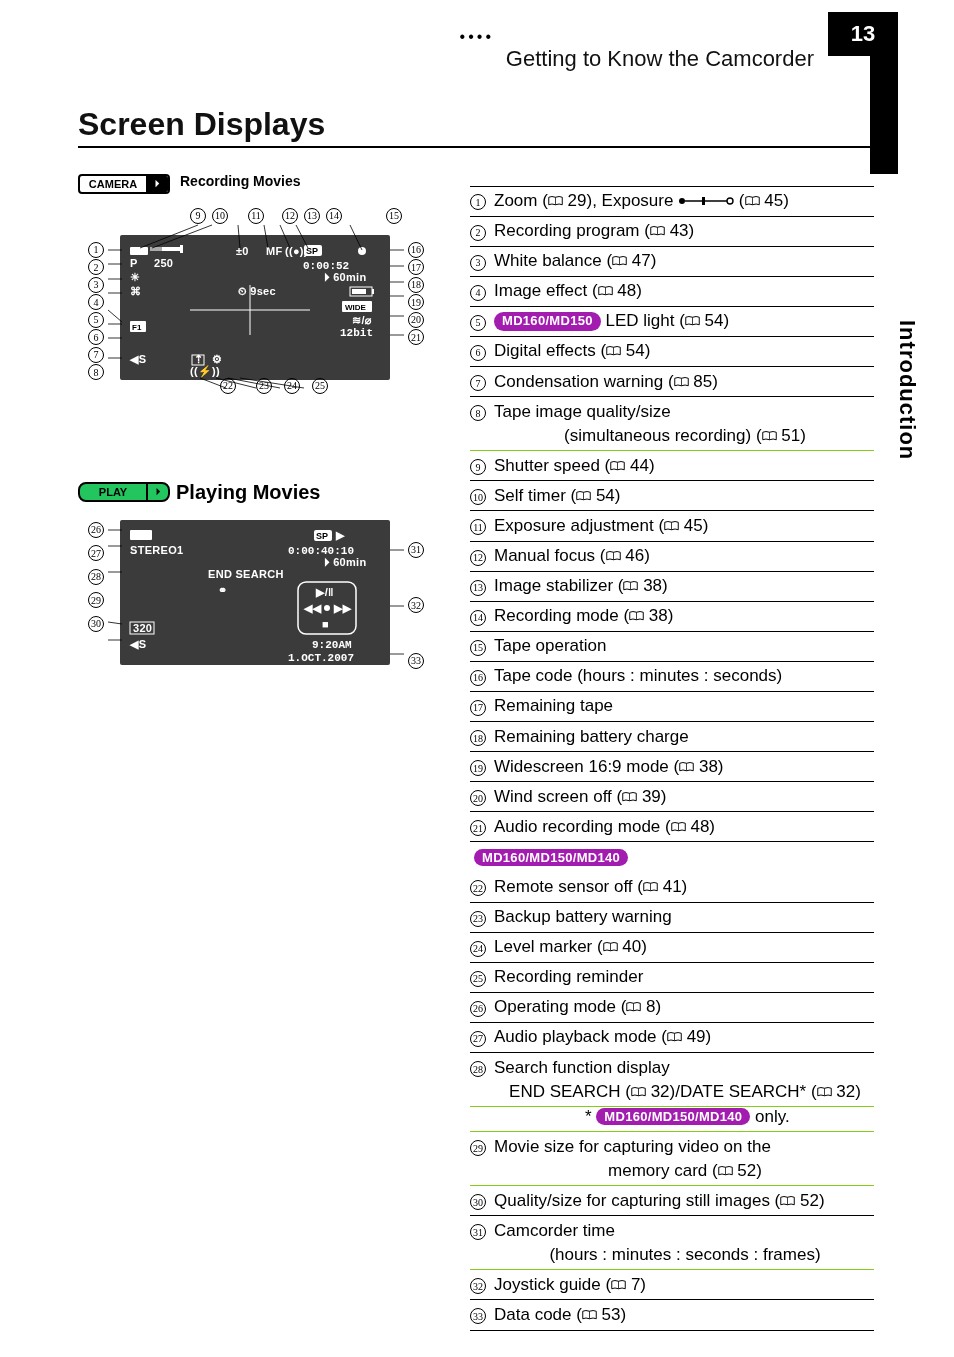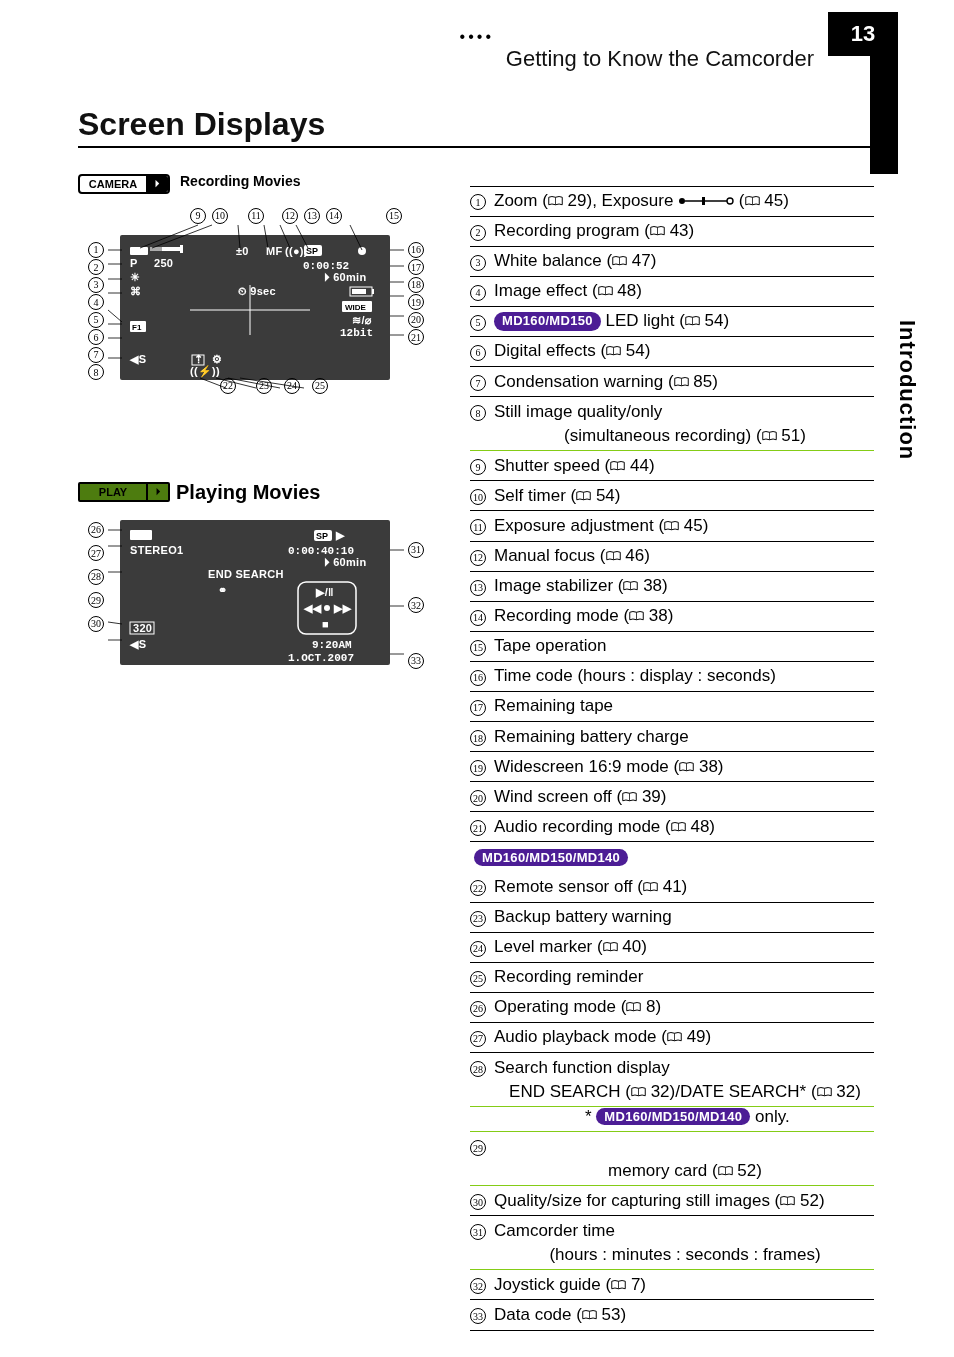--- a/index.html
+++ b/index.html
@@ -17,21 +17,21 @@
 
   
   .page-title { position: absolute; left: 78px; top: 106px; font-size: 32px; font-weight: 900; color: #111; }
   .title-rule { position: absolute; left: 78px; top: 146px; width: 792px; height: 2px; background: #000; }
 
   .camera-badge { position: absolute; left: 78px; top: 174px; width: 92px; height: 20px; border: 2px solid #000; border-radius: 4px; display:flex; align-items:center; }
   .camera-badge .left { flex:1; text-align:center; font-size:11px; font-weight:bold; }
   .camera-badge .right { width:22px; height:100%; background:#000; color:#fff; display:flex; align-items:center; justify-content:center; font-size:10px; border-top-right-radius:2px; border-bottom-right-radius:2px; }
   .rec-title { position: absolute; left: 180px; top: 173px; font-size: 14px; font-weight: 900; }
 
-  .play-badge { position: absolute; left: 78px; top: 482px; width: 92px; height: 20px; border: 2px solid #000; border-radius: 2px; display:flex; align-items:center; background:#4d7c0f; }
+  .play-badge { position: absolute; left: 78px; top: 482px; width: 92px; height: 20px; border: 2px solid #000; border-radius: 8px; display:flex; align-items:center; background:#22c55e; }
   .play-badge .left { flex:1; text-align:center; font-size:11px; font-weight:bold; }
   .play-badge .right { width:22px; height:100%; border-left:2px solid #000; display:flex; align-items:center; justify-content:center; font-size:10px; }
   .play-title { position: absolute; left: 176px; top: 481px; font-size: 20px; font-weight: 900; }
 
   
   .screen1 { position: absolute; left: 120px; top: 235px; width: 270px; height: 145px; background: #3b3b3b; border-radius: 2px; }
   .screen2 { position: absolute; left: 120px; top: 520px; width: 270px; height: 145px; background: #3b3b3b; border-radius: 2px; }
   .osd { font-family: "Arial Narrow", Arial, sans-serif; font-size: 11px; fill: #fff; color: #fff; letter-spacing: 0.3px; font-weight: bold; }
   .osd-mono { font-family: "Courier New", monospace; font-size: 11px; fill: #fff; color:#fff; font-weight:bold; }
 
@@ -44,21 +44,21 @@
   .rightcol .row { display:flex; align-items:flex-start; gap:6px; padding: 3.5px 0; border-bottom: 1px solid #000; font-size: 17px; line-height: 1.3; }
   .rightcol .row.noborder { border-bottom:none; }
   .rightcol .row .num { flex:0 0 18px; }
   .rightcol .row .content { flex:1; }
   .sub { padding-left: 26px; font-size: 17px; padding-bottom: 4px; }
   .sub.bordered { border-bottom:1px solid #84cc16;text-align:center; }
   .book { display:inline-block; width:15px; height:12px; position:relative; top:1px; }
   .book svg { width:15px; height:12px; display:block; }
   .slider-icon { display:inline-block; vertical-align:middle; }
 
-  .pill { display:inline-block; background:#4c1d95; color:#fff; border-radius:10px; padding:1px 8px; font-size:13px; font-weight:bold; letter-spacing:0.3px; vertical-align:1px; }
+  .pill { display:inline-block; background:#a21caf; color:#fff; border-radius:10px; padding:1px 8px; font-size:13px; font-weight:bold; letter-spacing:0.3px; vertical-align:1px; }
 
   .hr-top { position:absolute; left:470px; top:186px; width:404px; height:1px; background:#000; }
 
   
   .co-row { position:absolute; font-size:14px; }
   .co-row .circle { margin: 0 2px; }
 
 </style>
 </head>
 <body>
@@ -286,21 +286,21 @@
     </div>
     <div class="row">
       <span class="num"><span class="circle">7</span></span>
       <span class="content">Condensation warning (<span class="book"><svg viewBox="0 0 20 14">
             <path d="M1 2 Q5 0 10 2 Q15 0 19 2 V12 Q15 10 10 12 Q5 10 1 12 Z" fill="none" stroke="#000" stroke-width="1.3"></path>
             <line x1="10" y1="2" x2="10" y2="12" stroke="#000" stroke-width="1"></line>
           </svg></span> 85)</span>
     </div>
     <div class="row noborder">
       <span class="num"><span class="circle">8</span></span>
-      <span class="content">Still image quality/only</span>
+      <span class="content">Tape image quality/size</span>
     </div>
     <div class="sub bordered">(simultaneous recording) (<span class="book"><svg viewBox="0 0 20 14">
           <path d="M1 2 Q5 0 10 2 Q15 0 19 2 V12 Q15 10 10 12 Q5 10 1 12 Z" fill="none" stroke="#000" stroke-width="1.3"></path>
           <line x1="10" y1="2" x2="10" y2="12" stroke="#000" stroke-width="1"></line>
         </svg></span> 51)</div>
     <div class="row">
       <span class="num"><span class="circle">9</span></span>
       <span class="content">Shutter speed (<span class="book"><svg viewBox="0 0 20 14">
             <path d="M1 2 Q5 0 10 2 Q15 0 19 2 V12 Q15 10 10 12 Q5 10 1 12 Z" fill="none" stroke="#000" stroke-width="1.3"></path>
             <line x1="10" y1="2" x2="10" y2="12" stroke="#000" stroke-width="1"></line>
@@ -340,21 +340,21 @@
             <path d="M1 2 Q5 0 10 2 Q15 0 19 2 V12 Q15 10 10 12 Q5 10 1 12 Z" fill="none" stroke="#000" stroke-width="1.3"></path>
             <line x1="10" y1="2" x2="10" y2="12" stroke="#000" stroke-width="1"></line>
           </svg></span> 38)</span>
     </div>
     <div class="row">
       <span class="num"><span class="circle">15</span></span>
       <span class="content">Tape operation</span>
     </div>
     <div class="row">
       <span class="num"><span class="circle">16</span></span>
-      <span class="content">Time code (hours : display : seconds)</span>
+      <span class="content">Tape code (hours : minutes : seconds)</span>
     </div>
     <div class="row">
       <span class="num"><span class="circle">17</span></span>
       <span class="content">Remaining tape</span>
     </div>
     <div class="row">
       <span class="num"><span class="circle">18</span></span>
       <span class="content">Remaining battery charge</span>
     </div>
     <div class="row">
@@ -422,20 +422,21 @@
     <div class="sub bordered">END SEARCH (<span class="book"><svg viewBox="0 0 20 14">
           <path d="M1 2 Q5 0 10 2 Q15 0 19 2 V12 Q15 10 10 12 Q5 10 1 12 Z" fill="none" stroke="#000" stroke-width="1.3"></path>
           <line x1="10" y1="2" x2="10" y2="12" stroke="#000" stroke-width="1"></line>
         </svg></span> 32)/DATE SEARCH* (<span class="book"><svg viewBox="0 0 20 14">
           <path d="M1 2 Q5 0 10 2 Q15 0 19 2 V12 Q15 10 10 12 Q5 10 1 12 Z" fill="none" stroke="#000" stroke-width="1.3"></path>
           <line x1="10" y1="2" x2="10" y2="12" stroke="#000" stroke-width="1"></line>
         </svg></span> 32)</div>
     <div class="sub bordered">&nbsp;* <span class="pill">MD160/MD150/MD140</span> only.</div>
     <div class="row noborder">
       <span class="num"><span class="circle">29</span></span>
+      <span class="content">Movie size for capturing video on the </span>
     </div>
     <div class="sub bordered">memory card (<span class="book"><svg viewBox="0 0 20 14">
           <path d="M1 2 Q5 0 10 2 Q15 0 19 2 V12 Q15 10 10 12 Q5 10 1 12 Z" fill="none" stroke="#000" stroke-width="1.3"></path>
           <line x1="10" y1="2" x2="10" y2="12" stroke="#000" stroke-width="1"></line>
         </svg></span> 52)</div>
     <div class="row">
       <span class="num"><span class="circle">30</span></span>
       <span class="content">Quality/size for capturing still images (<span class="book"><svg viewBox="0 0 20 14">
             <path d="M1 2 Q5 0 10 2 Q15 0 19 2 V12 Q15 10 10 12 Q5 10 1 12 Z" fill="none" stroke="#000" stroke-width="1.3"></path>
             <line x1="10" y1="2" x2="10" y2="12" stroke="#000" stroke-width="1"></line>

